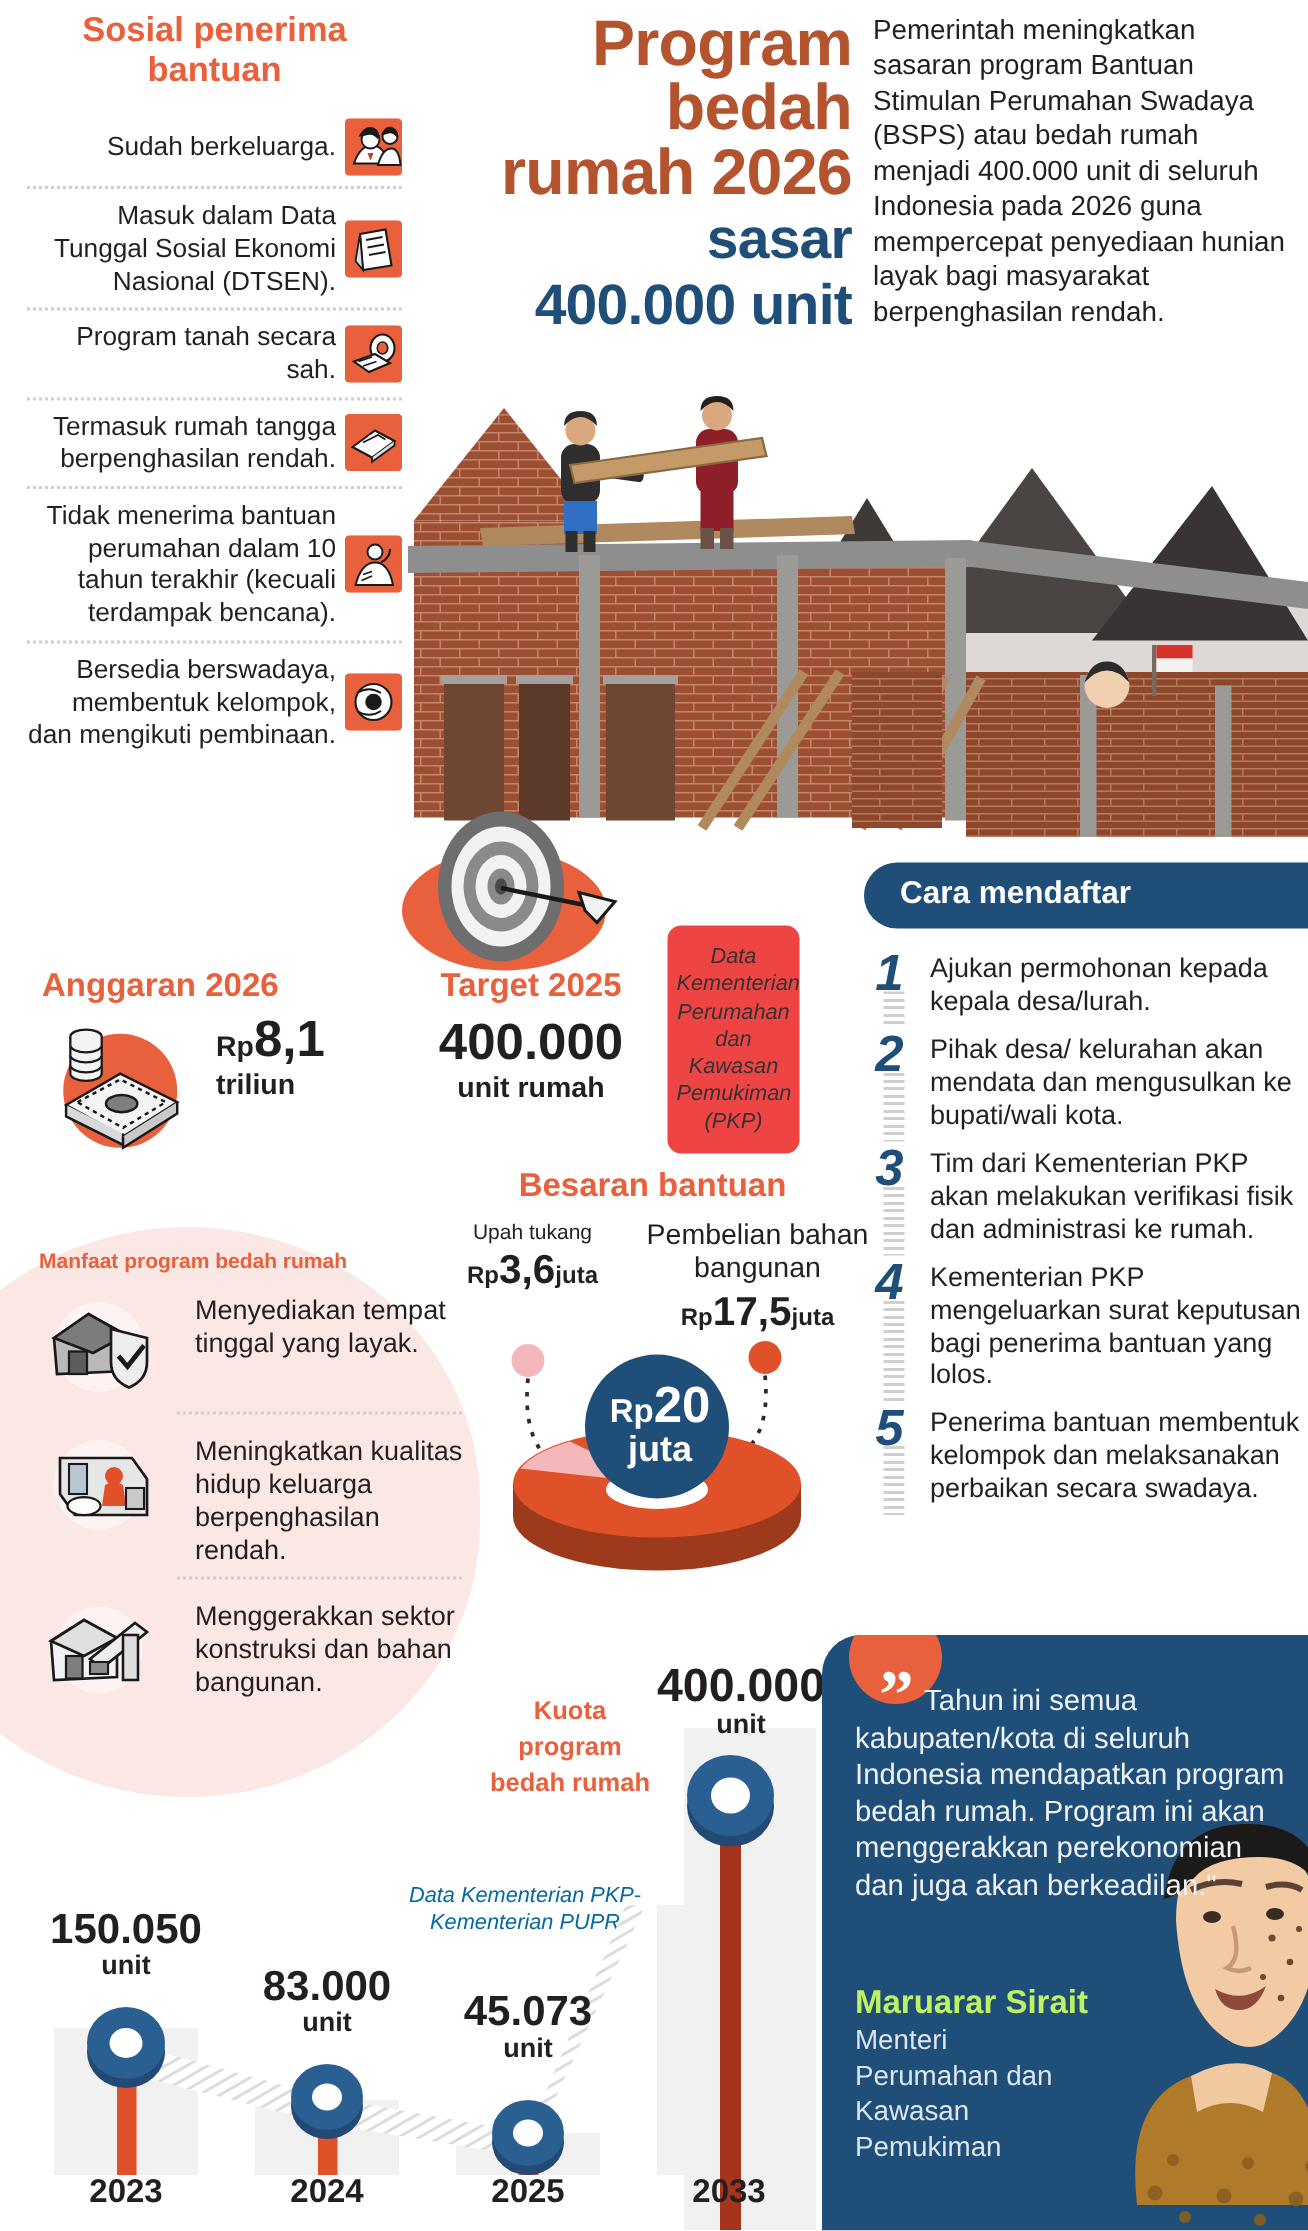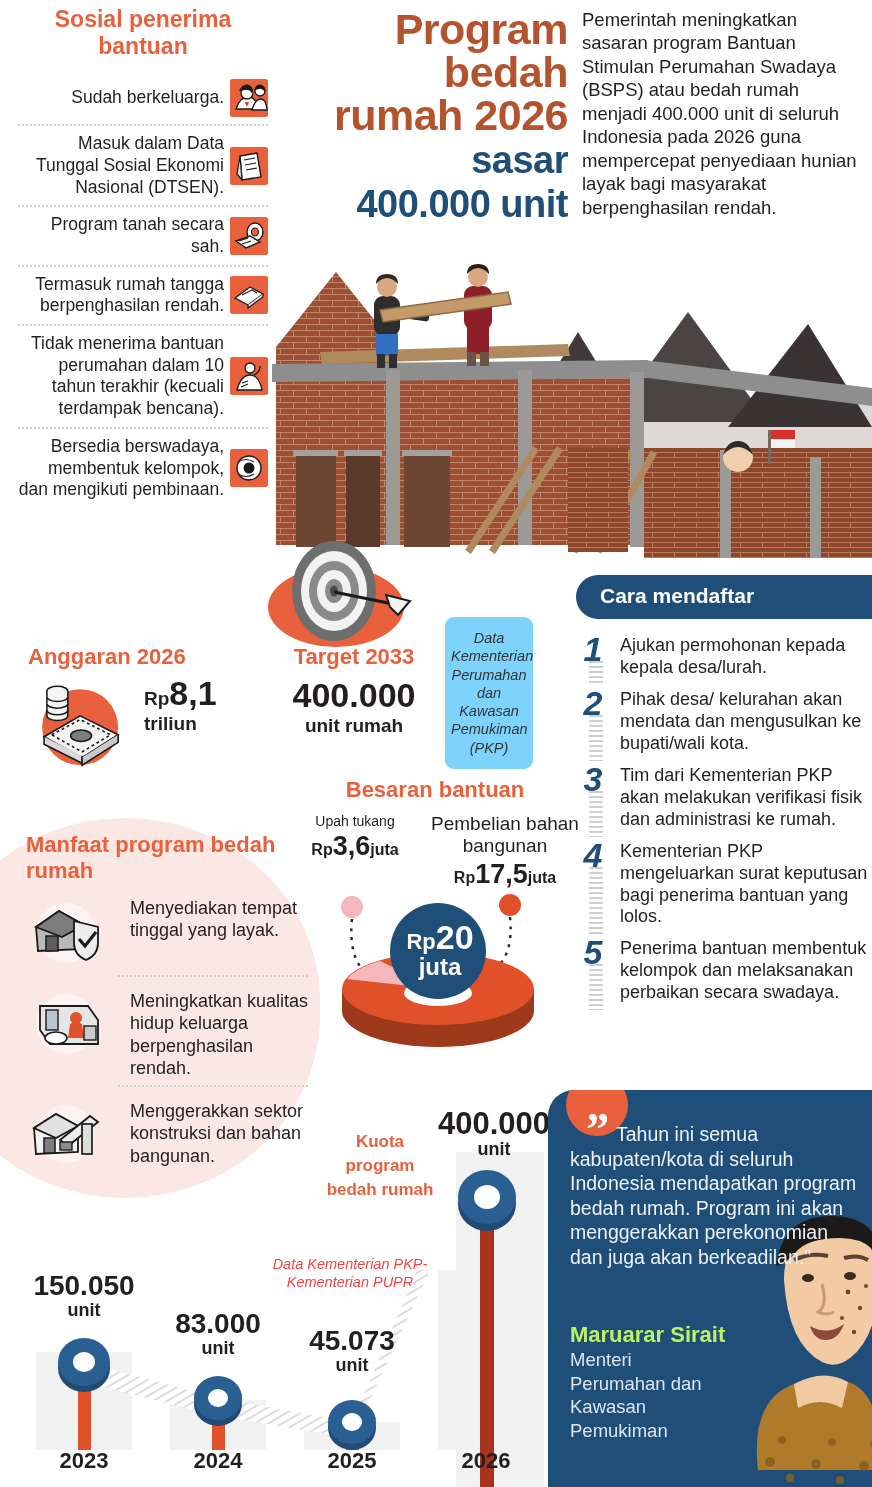--- a/index.html
+++ b/index.html
@@ -64,42 +64,42 @@
   .rp { font-size:19px; font-weight:bold; }
   .v { font-size:34px; font-weight:bold; }
   .u { font-size:19px; font-weight:bold; }
 
   #target { left:264px; top:645px; width:180px; text-align:center; }
   #target .h { font-size:22px; }
   #target .v { font-size:34px; display:block; margin-top:6px;}
   #target .u { font-size:19px; display:block; }
 
   #src1 {
-    left:445px; top:617px; width:88px; background:#7dd3fc; border-radius:9px;
+    left:445px; top:617px; width:88px; background:#ef4444; border-radius:9px;
     padding:12px 6px; font-size:14.5px; font-style:italic; line-height:1.26; text-align:center; color:#333;
   }
 
   
   #besar { left:290px; top:778px; width:290px; }
   #besar .h { font-size:22px; text-align:center; }
 
   
   #manfaat-bg {
     left:-70px; top:818px; width:390px; height:380px;
     background:#fbe7e4; border-radius:50%/48%;
   }
   #manfaat { left:26px; top:832px; width:290px; }
-  #manfaat .h { font-size:22px; line-height:1.18; }
+  #manfaat .h { font-size:14px; line-height:1.18; }
   .ben-row { display:flex; gap:22px; align-items:flex-start; padding:9px 0 6px 0; }
   .ben-row .bico { width:82px; flex:0 0 82px; }
   .ben-row .btx { flex:1; font-size:18px; line-height:1.24; padding-top:4px; }
 
   
   #kuota-title { left:320px; top:1128px; width:120px; text-align:center; font-size:21px; line-height:1.14; }
-  #src2 { left:250px; top:1256px; width:200px; text-align:center; font-size:14.5px; font-style:italic; line-height:1.24; color:#ef4444; }
+  #src2 { left:250px; top:1256px; width:200px; text-align:center; font-size:14.5px; font-style:italic; line-height:1.24; color:#0369a1; }
   #chart { left:0px; top:1270px; width:560px; height:217px; }
   .yearlabel { font-weight:bold; font-size:22px; text-align:center; }
   .barnum { font-weight:bold; font-size:28px; text-align:center; line-height:1.0;}
   .barunit { font-weight:bold; font-size:18px; text-align:center; }
 
   
   #quote {
     left:548px; top:1090px; width:324px; height:397px;
     background:#1f4e79; border-radius:26px 0 0 0; overflow:hidden;
   }
@@ -376,21 +376,21 @@
       <div class="num-big">
         <div>
           <span class="rp">Rp</span><span class="v">8,1</span>
         </div>
         <div class="u">triliun</div>
       </div>
     </div>
   </div>
 
   <div class="abs" id="target">
-    <div class="h orange-head">Target 2033</div>
+    <div class="h orange-head">Target 2025</div>
     <span class="v">400.000</span>
     <span class="u">unit rumah</span>
   </div>
 
   <div class="abs" id="src1">Data Kementerian Perumahan dan Kawasan Pemukiman (PKP)</div>
 
   <div class="abs" id="besar">
     <div class="h orange-head">Besaran bantuan</div>
     <div style="display:flex; justify-content:space-between; align-items:flex-start; margin-top:10px;">
       <div style="width:130px; text-align:center;">
@@ -552,21 +552,21 @@
     <div class="barunit">unit</div>
   </div>
   <div class="abs" style="left:414px; top:1108px; width:160px;">
     <div class="barnum" style="font-size:31px;">400.000</div>
     <div class="barunit">unit</div>
   </div>
 
   <div class="abs yearlabel" style="left:34px; top:1448px; width:100px;">2023</div>
   <div class="abs yearlabel" style="left:168px; top:1448px; width:100px;">2024</div>
   <div class="abs yearlabel" style="left:302px; top:1448px; width:100px;">2025</div>
-  <div class="abs yearlabel" style="left:436px; top:1448px; width:100px;">2026</div>
+  <div class="abs yearlabel" style="left:436px; top:1448px; width:100px;">2033</div>
 
   <div class="abs" id="quote">
 
     <svg viewBox="0 0 324 397" width="324" height="397" style="position:absolute; left:0; top:0;">
       <g transform="translate(150,150)">
         <path d="M60 230 q-8 -70 36 -86 q28 -10 54 -2 q34 10 34 88 Z" fill="#b07a2b"></path>
         <path d="M96 144 q30 -16 54 -2 l-6 26 q-22 -12 -44 0z" fill="#f0c9a0"></path>
         <path d="M86 40 q0 -52 46 -52 q48 0 48 54 q0 54 -28 76 q-14 11 -28 4 q-34 -18 -38 -82z" fill="#f2cba4"></path>
         <path d="M78 26 q6 -48 52 -50 q52 -2 54 48 q-10 -26 -42 -26 q-32 0 -44 14 q-10 12 -20 14z" fill="#1c1a19"></path>
         <path d="M96 20 q16 -8 34 -4 M146 18 q14 -4 24 2" stroke="#5b4233" stroke-width="4" fill="none"></path>

